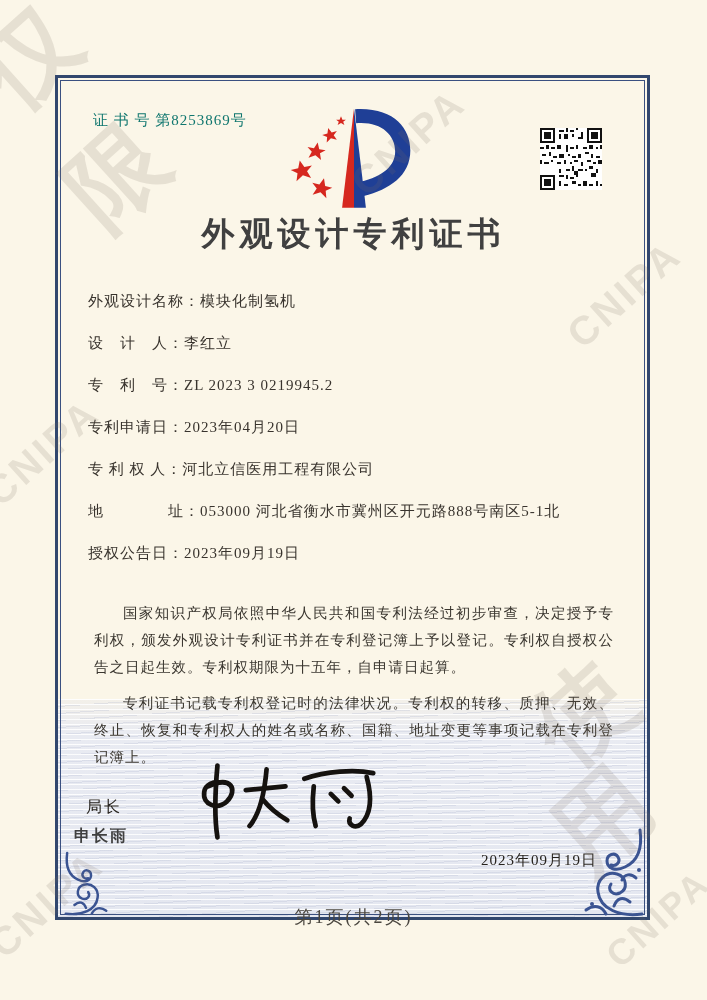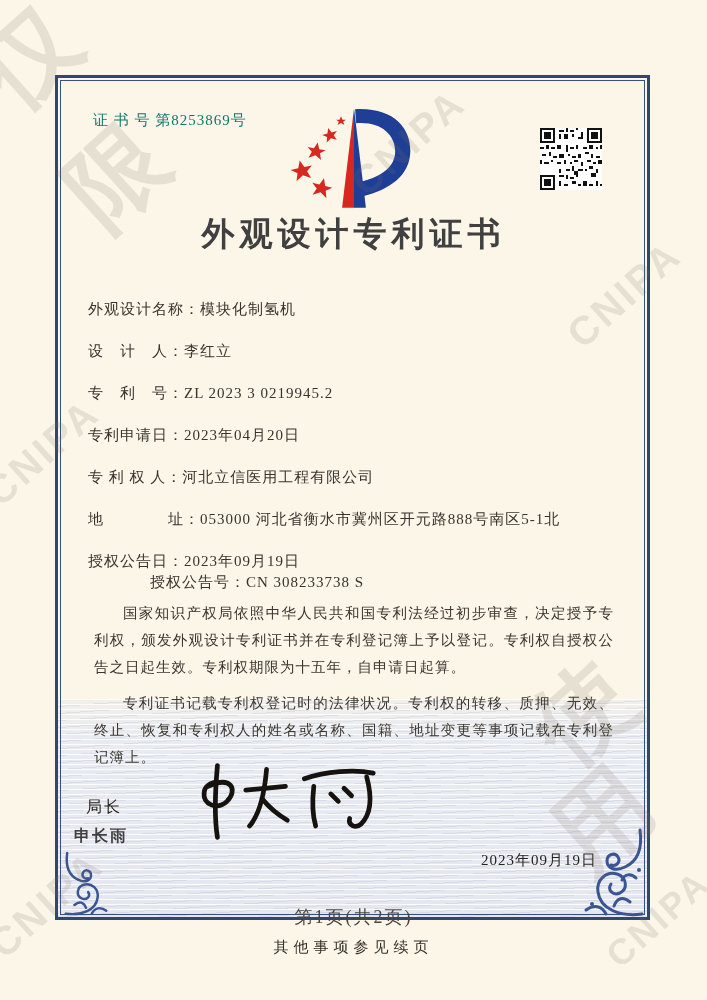--- a/index.html
+++ b/index.html
@@ -63,21 +63,21 @@
   .title{
     position:absolute;left:0;right:0;top:212px;z-index:3;
     text-align:center;font-size:33px;font-weight:bold;color:#404040;
     letter-spacing:5px;
   }
   
   .fields{
     position:absolute;left:88px;top:291px;width:540px;z-index:3;
     font-size:15px;color:#38332d;letter-spacing:1px;
   }
-  .field-row{margin:8px 0 21px 0;line-height:21px;white-space:pre;}
+  .field-row{margin:0 0 21px 0;line-height:21px;white-space:pre;}
   .grant-row{display:flex;flex-direction:column;}
   .grant-no{margin-left:62px;}
   
   .body-text{
     position:absolute;left:84px;top:590px;width:540px;z-index:3;
     font-size:14.5px;line-height:1.85;color:#3a362f;letter-spacing:1px;
     text-align:justify;
   }
   .body-text p{margin:10px;text-indent:2em;}
   
@@ -144,21 +144,20 @@
 
   <div class="fields">
     <div class="field-row"><span>外观设计名称：</span><span>模块化制氢机</span></div>
     <div class="field-row"><span>设　计　人：</span><span>李红立</span></div>
     <div class="field-row"><span>专　利　号：</span><span>ZL 2023 3 0219945.2</span></div>
     <div class="field-row"><span>专利申请日：</span><span>2023年04月20日</span></div>
     <div class="field-row"><span>专 利 权 人：</span><span>河北立信医用工程有限公司</span></div>
     <div class="field-row"><span>地　　　　址：</span><span>053000 河北省衡水市冀州区开元路888号南区5-1北</span></div>
     <div class="field-row grant-row">
       <span class="grant-date"><span>授权公告日：</span><span>2023年09月19日</span></span>
-      <span class="grant-no"><span>授权公告号：</span><span>CN 308233738 S</span></span>
     </div>
   </div>
 
   <div class="body-text">
     <p>国家知识产权局依照中华人民共和国专利法经过初步审查，决定授予专利权，颁发外观设计专利证书并在专利登记簿上予以登记。专利权自授权公告之日起生效。专利权期限为十五年，自申请日起算。</p>
     <p>专利证书记载专利权登记时的法律状况。专利权的转移、质押、无效、终止、恢复和专利权人的姓名或名称、国籍、地址变更等事项记载在专利登记簿上。</p>
   </div>
 
   <div class="sig-title">局长</div>
   <div class="sig-name">申长雨</div>
@@ -192,15 +191,14 @@
   <div class="ornament ornament-left">
     <svg width="60" height="68" viewBox="0 0 72 94" fill="none" stroke="#3b5492" stroke-width="3.4" stroke-linecap="round">
       <path d="M62,4 C65,26 58,36 47,41 C37,46 29,42 29,35 C29,28 37,26 40,31 C43,36 38,41 33,39"></path>
       <path d="M64,88 C42,91 22,83 20,66 C18,54 28,45 39,48 C49,51 50,63 42,67 C35,70 29,64 33,58"></path>
       <path d="M52,76 C45,70 39,72 36,80"></path>
       <path d="M8,84 C16,78 24,80 28,88"></path>
     </svg>
   </div>
 
   <div class="page-num">第1页(共2页)</div>
-  <div class="continuation">其他事项参见续页</div>
 
 </div>
 
 </body></html>

